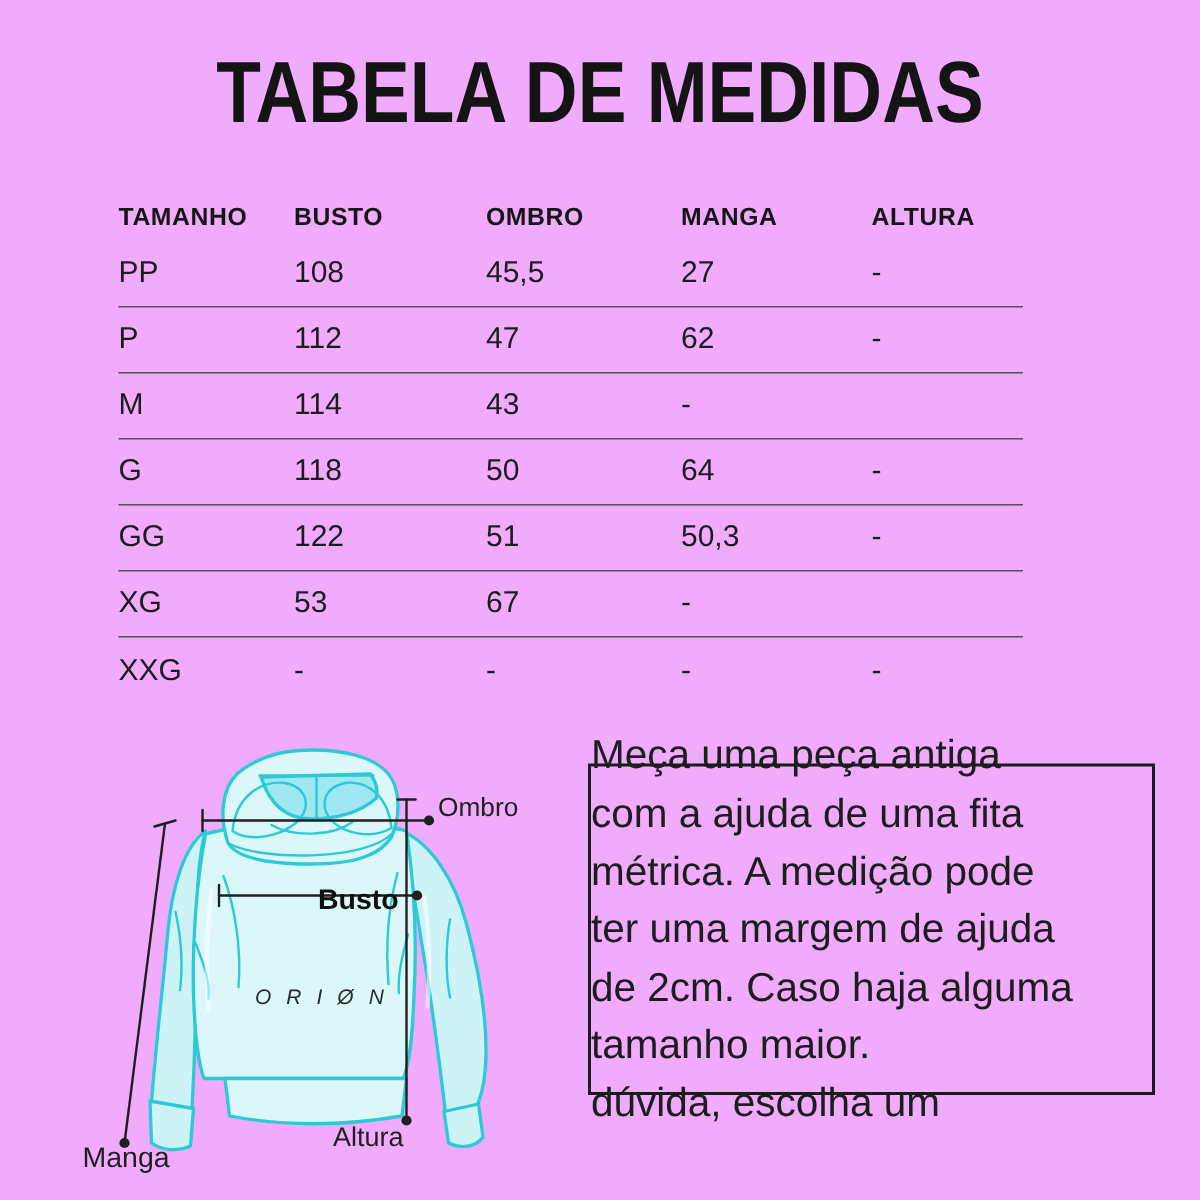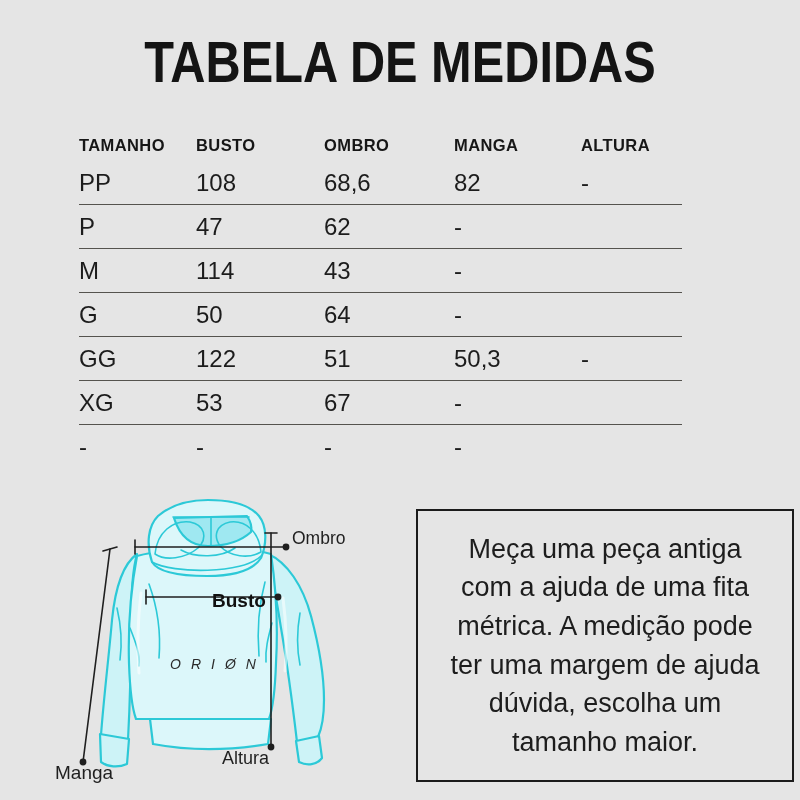--- a/index.html
+++ b/index.html
@@ -1,108 +1,111 @@
 <!DOCTYPE html>
 <html><head>
 <meta charset="utf-8">
 <style>
   html,body { margin:0; padding:0; }
   .canvas {
     position:relative; width:800px; height:800px; overflow:hidden;
-    background:#e5e5e5; color:#1c1c1c;
+    background:#f0abfc; color:#1c1c1c;
     font-family:"Liberation Sans", sans-serif;
   }
   .title {
     position:absolute; top:28px; left:0; width:800px; margin:0;
     text-align:center; font-size:58px; font-weight:700; color:#141414;
     white-space:nowrap; transform:scaleX(.84); transform-origin:400px 0;
     letter-spacing:0;
   }
   
   .mtable { position:absolute; left:79px; top:130px; width:603px; }
   .thead, .trow {
     display:grid; grid-template-columns:117px 128px 130px 127px 101px;
     align-items:center; text-align:left;
   }
   .thead { height:31px; font-weight:700; font-size:16.5px; letter-spacing:.4px; color:#161616; }
-  .trow  { height:44px; box-sizing:border-box; font-size:24px;
+  .trow  { height:44px; box-sizing:border-box; font-size:20px;
            border-bottom:1.6px solid #55534e; }
   .trow:last-child { border-bottom:none; }
   
   .diagram { position:absolute; left:0; top:480px; width:400px; height:320px; }
   .hoodie-svg { position:absolute; left:25px; top:8px; }
   .lbl { position:absolute; font-size:18px; color:#1f1f1f; white-space:nowrap; }
   .lbl-ombro  { left:292px; top:48px;  font-size:17.5px; }
   .lbl-busto  { left:212px; top:110px; font-size:19px; font-weight:700; color:#101010; }
   .lbl-altura { left:222px; top:268px; }
   .lbl-manga  { left:55px;  top:282px; font-size:19px; }
   .brand { position:absolute; left:170px; top:176px; font-size:14px;
            letter-spacing:10px; color:#2a2a2a; white-space:nowrap;font-style:italic; }
   
   .note {
-    position:absolute; left:416px; top:509px; width:378px; height:273px;
+    position:absolute; left:392px; top:509px; width:378px; height:221px;
     box-sizing:border-box; border:2px solid #1b1b1b;
     display:flex; flex-direction:column; justify-content:center;
-    text-align:center; font-size:27px; line-height:38.6px; color:#1d1d1d;
+    text-align:left; font-size:27px; line-height:38.6px; color:#1d1d1d;
   }
 </style>
 </head>
 <body>
 
 <div class="canvas">
 
   <h1 class="title">TABELA DE MEDIDAS</h1>
 
   <div class="mtable">
     <div class="thead">
       <span>TAMANHO</span>
       <span>BUSTO</span>
       <span>OMBRO</span>
       <span>MANGA</span>
       <span>ALTURA</span>
     </div>
     <div class="trow">
       <span>PP</span>
       <span>108</span>
-      <span>68,6</span>
-      <span>82</span>
+      <span>45,5</span>
+      <span>27</span>
       <span>-</span>
     </div>
     <div class="trow">
       <span>P</span>
+      <span>112</span>
       <span>47</span>
       <span>62</span>
       <span>-</span>
     </div>
     <div class="trow">
       <span>M</span>
       <span>114</span>
       <span>43</span>
       <span>-</span>
     </div>
     <div class="trow">
       <span>G</span>
+      <span>118</span>
       <span>50</span>
       <span>64</span>
       <span>-</span>
     </div>
     <div class="trow">
       <span>GG</span>
       <span>122</span>
       <span>51</span>
       <span>50,3</span>
       <span>-</span>
     </div>
     <div class="trow">
       <span>XG</span>
       <span>53</span>
       <span>67</span>
       <span>-</span>
     </div>
     <div class="trow">
+      <span>XXG</span>
       <span>-</span>
       <span>-</span>
       <span>-</span>
       <span>-</span>
     </div>
   </div>
 
   <div class="diagram">
     <svg class="hoodie-svg" width="330" height="300" viewBox="0 0 330 300">
       <g stroke="#2cc9d7" stroke-width="2.2" stroke-linejoin="round" stroke-linecap="round">
@@ -164,17 +167,18 @@
     <span class="lbl lbl-altura">Altura</span>
     <span class="lbl lbl-manga">Manga</span>
     <span class="brand">ORIØN</span>
   </div>
 
   <div class="note">
     <div>Meça uma peça antiga</div>
     <div>com a ajuda de uma fita</div>
     <div>métrica. A medição pode</div>
     <div>ter uma margem de ajuda</div>
+    <div>de 2cm. Caso haja alguma</div>
+    <div>tamanho maior.</div>
     <div>dúvida, escolha um</div>
-    <div>tamanho maior.</div>
   </div>
 
 </div>
 
 </body></html>

